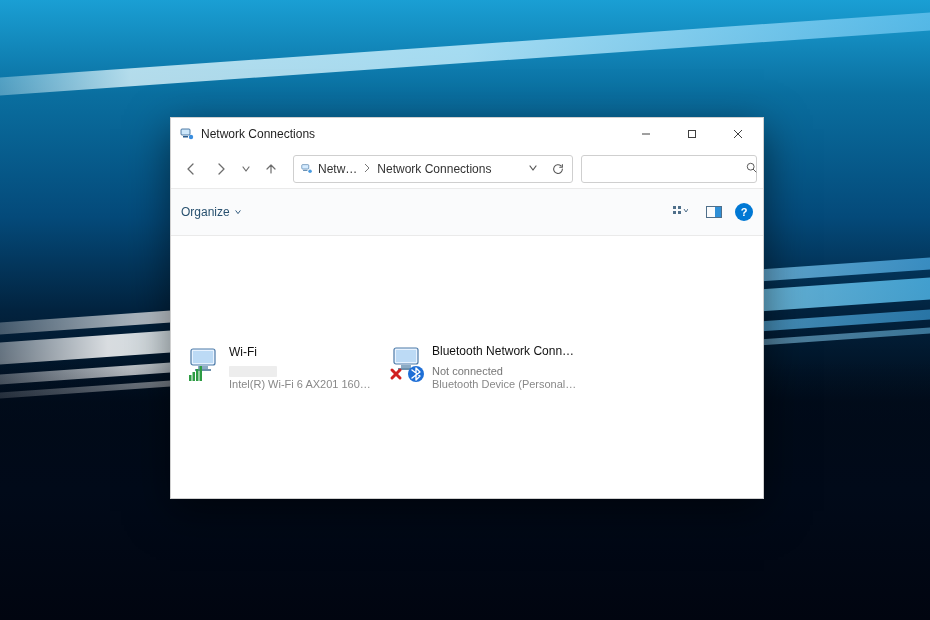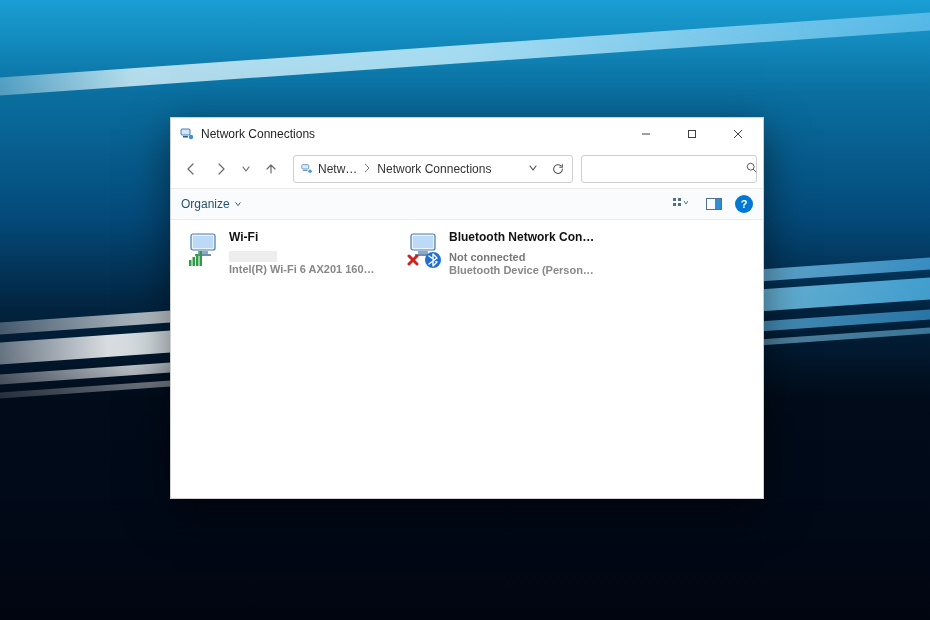--- a/index.html
+++ b/index.html
@@ -93,42 +93,41 @@
       width: 176px; height: 28px;
       border: 1px solid #cfcfcf; border-radius: 3px;
       display: flex; align-items: center;
       padding: 0 8px;
       color: #999;
     }
     .searchbox input { border: none; outline: none; flex: 1; font-family: inherit; font-size: 12px; }
     .searchbox .sicon { color: #555; }
 
     .toolbar {
-      height: 32px;
+      height: 48px;
       border-top: 1px solid #eaeaea;
       border-bottom: 1px solid #eaeaea;
       background: #fafbfc;
       display: flex; align-items: center;
       padding: 0 10px;
       gap: 8px;
       color: #29516f;
     }
     .organize { display: flex; align-items: center; gap: 4px; }
     .toolbar .spacer { flex: 1; }
     .tool-btn { width: 26px; height: 24px; display: flex; align-items: center; justify-content: center; color: #4f6f8a; }
     .help-btn { width: 18px; height: 18px; border-radius: 50%; background: #0078d4; color: #fff; display: flex; align-items: center; justify-content: center; font-weight: bold; font-size: 11px; }
 
     .content {
       flex: 1;
       background: #fff;
       padding: 10px 12px;
       display: flex;
-      gap: 28px;
-      align-items: flex-start;
-      font-weight: bold;
+      gap: 11px;
+      align-items: center;
     }
     .item {
       width: 192px;
       display: flex;
       gap: 6px;
     }
     .item-icon { width: 40px; height: 40px; position: relative; flex-shrink: 0; }
     .item-text { flex: 1; min-width: 0; }
     .item-name { color: #111; white-space: nowrap; overflow: hidden; text-overflow: ellipsis; }
     .item-status { color: #777; font-size: 11px; white-space: nowrap; overflow: hidden; text-overflow: ellipsis; margin-top: 7px; }

